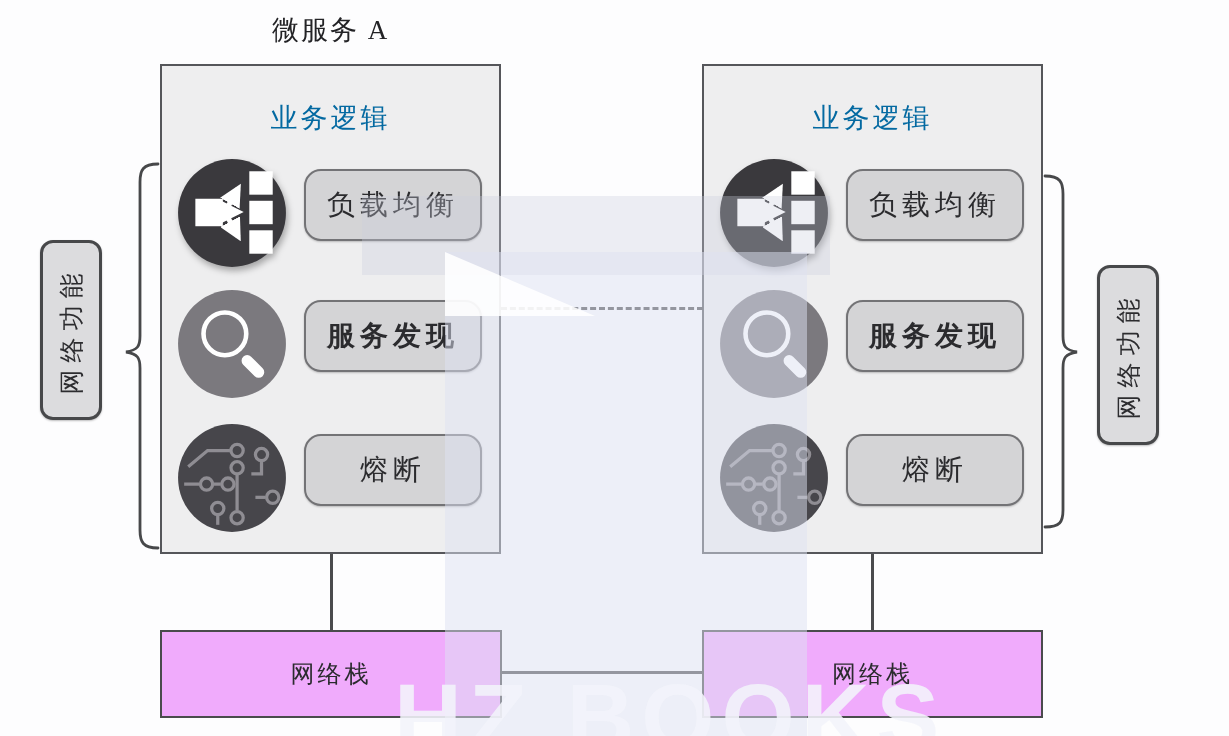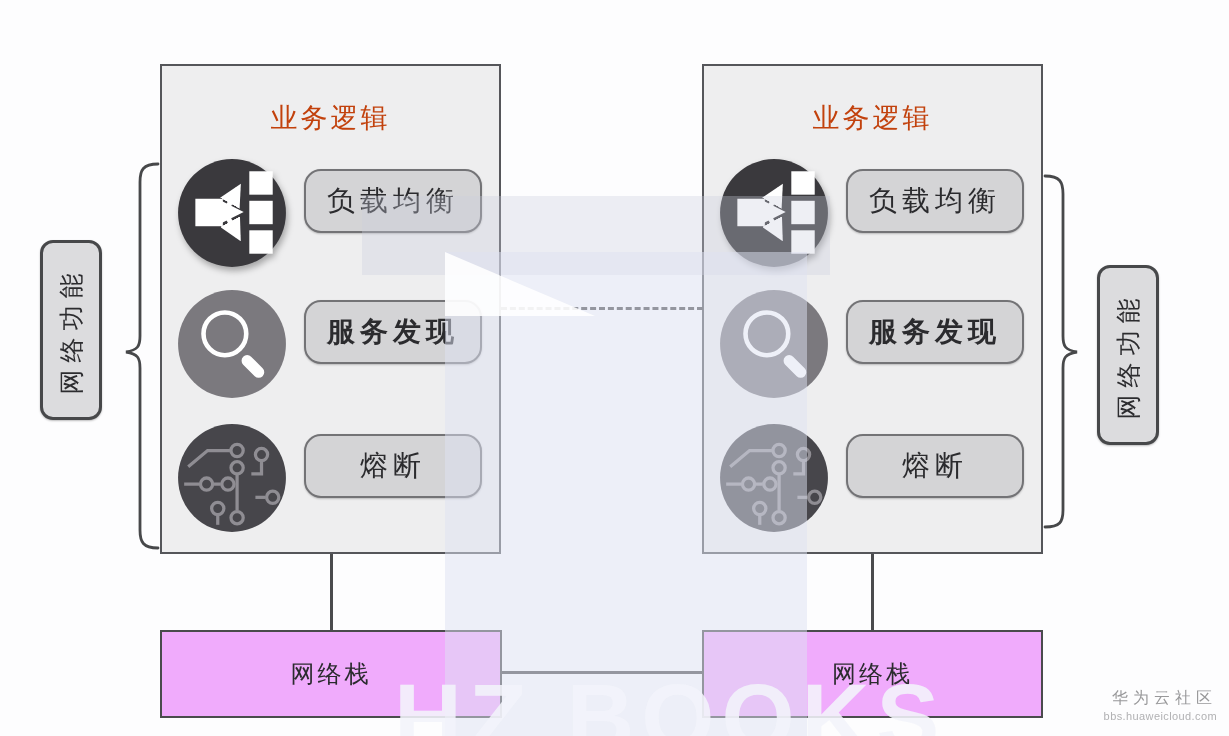--- a/index.html
+++ b/index.html
@@ -19,30 +19,30 @@
   .service-box.a{left:160px;}
   .service-box.b{left:702px;}
   .service-title{
     position:absolute;top:12px;width:341px;text-align:center;
     font-size:27px;letter-spacing:2px;color:#232326;
   }
   .service-title.a{left:160px;}
   .service-title.b{left:702px;}
   .logic-label{
     position:absolute;top:34px;left:0;width:100%;text-align:center;
-    font-size:27px;letter-spacing:3px;color:#c2410c;
+    font-size:27px;letter-spacing:3px;color:#0369a1;
   }
   .feature-row{position:absolute;left:0;width:100%;height:114px;}
   .feature-row.r1{top:90px;}
   .feature-row.r2{top:221px;font-weight:bold;}
   .feature-row.r3{top:355px;}
   .feature-icon{position:absolute;left:13px;top:0;width:114px;height:114px;}
   .feature-icon.shadowed{filter:drop-shadow(2px 4px 3px rgba(0,0,0,0.30));}
   .feature-pill{
-    position:absolute;left:142px;top:13px;width:178px;height:64px;box-sizing:border-box;
+    position:absolute;left:142px;top:13px;width:178px;height:72px;box-sizing:border-box;
     background:#d4d4d6;border:2.5px solid #737376;border-radius:17px;
     display:flex;align-items:center;justify-content:center;
     font-size:28px;letter-spacing:5px;color:#2b2b2e;
     box-shadow:0 1px 2px rgba(0,0,0,0.22);
   }
 
   
   .stack-box{
     position:absolute;top:630px;height:88px;box-sizing:border-box;
     background:#f0abfc;border:2.5px solid #4a4b4d;
@@ -91,20 +91,21 @@
   .attribution{position:absolute;right:12px;top:688px;text-align:right;
     font-family:"Liberation Sans","DejaVu Sans",sans-serif;}
   .attr-line1{font-size:16px;letter-spacing:5px;color:#98989a;}
   .attr-line2{font-size:11px;letter-spacing:0.4px;color:#b1b1b3;margin-top:1px;}
 </style>
 </head>
 <body>
 
 <div class="canvas">
 
+  <div class="service-title a">微服务 A</div>
 
   <div class="service-box a">
     <div class="logic-label">业务逻辑</div>
 
     <div class="feature-row r1">
       <div class="feature-icon shadowed">
         <svg viewBox="0 0 112 112" width="114" height="114">
           <defs>
             <marker id="arrA" viewBox="0 0 10 10" refX="7.5" refY="5" markerWidth="4.4" markerHeight="4.4" orient="auto">
               <path d="M0,0 L10,5 L0,10 z" fill="#fff"></path>
@@ -243,18 +244,14 @@
   <div class="hline"></div>
 
   <div class="stack-box a">网络栈</div>
   <div class="stack-box b">网络栈</div>
 
   <div class="wm wm-band"></div>
   <div class="wm wm-col"></div>
   <div class="wm wm-wedge"></div>
   <div class="wm abs wm-text">HZ BOOKS</div>
 
-  <div class="attribution">
-    <div class="attr-line1">华为云社区</div>
-    <div class="attr-line2">bbs.huaweicloud.com</div>
-  </div>
 
 </div>
 
 </body></html>

